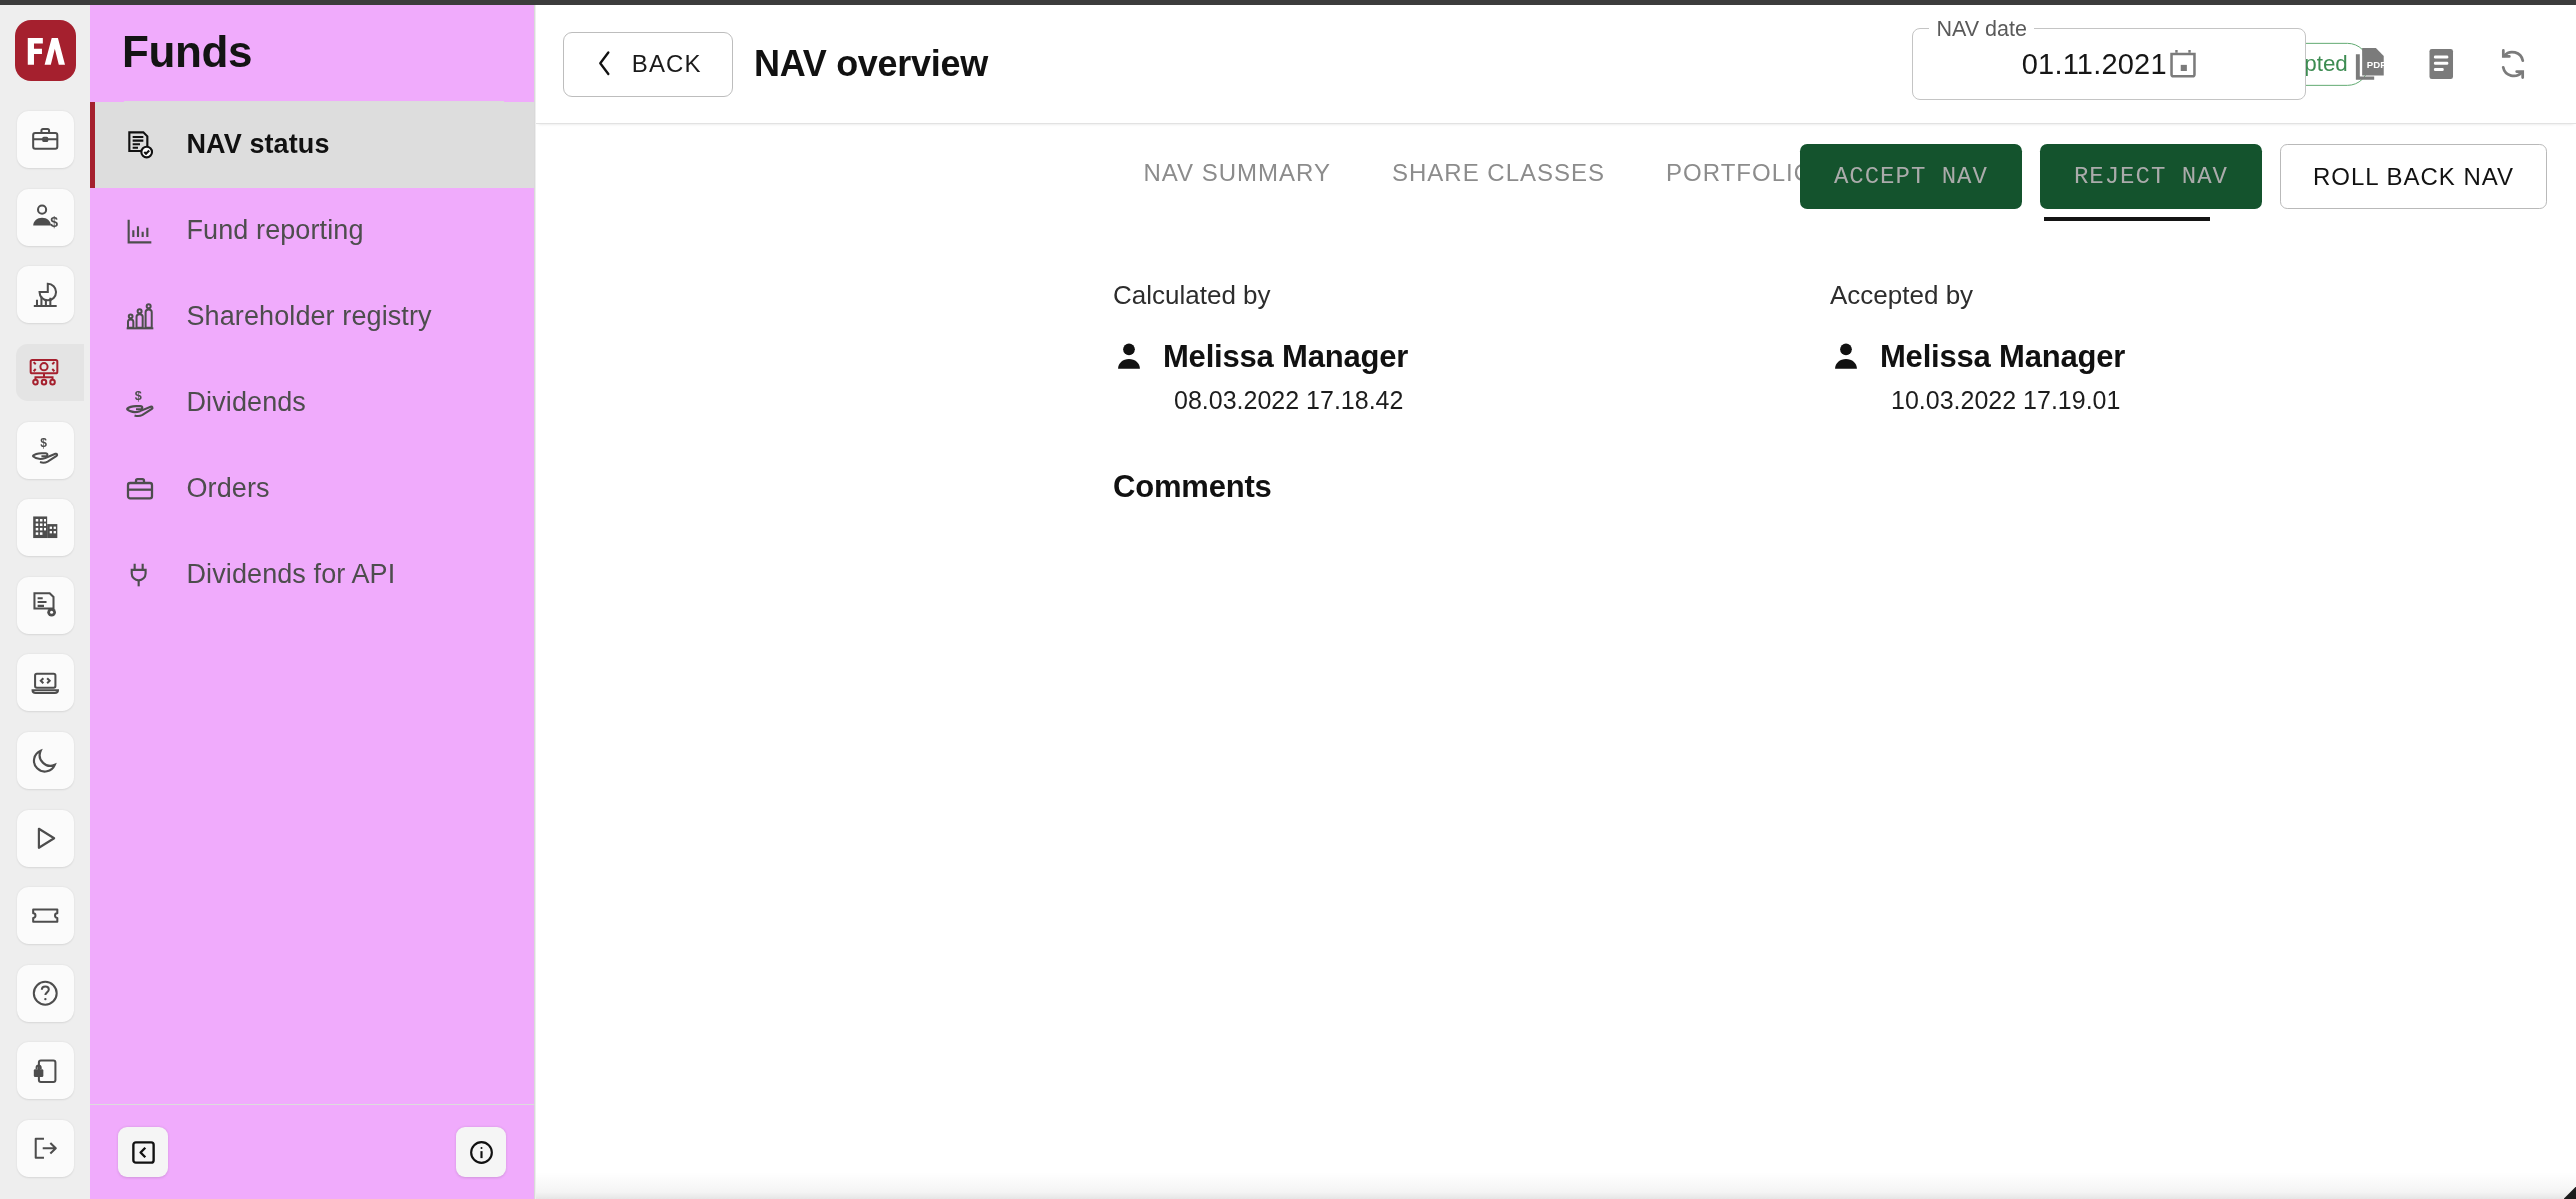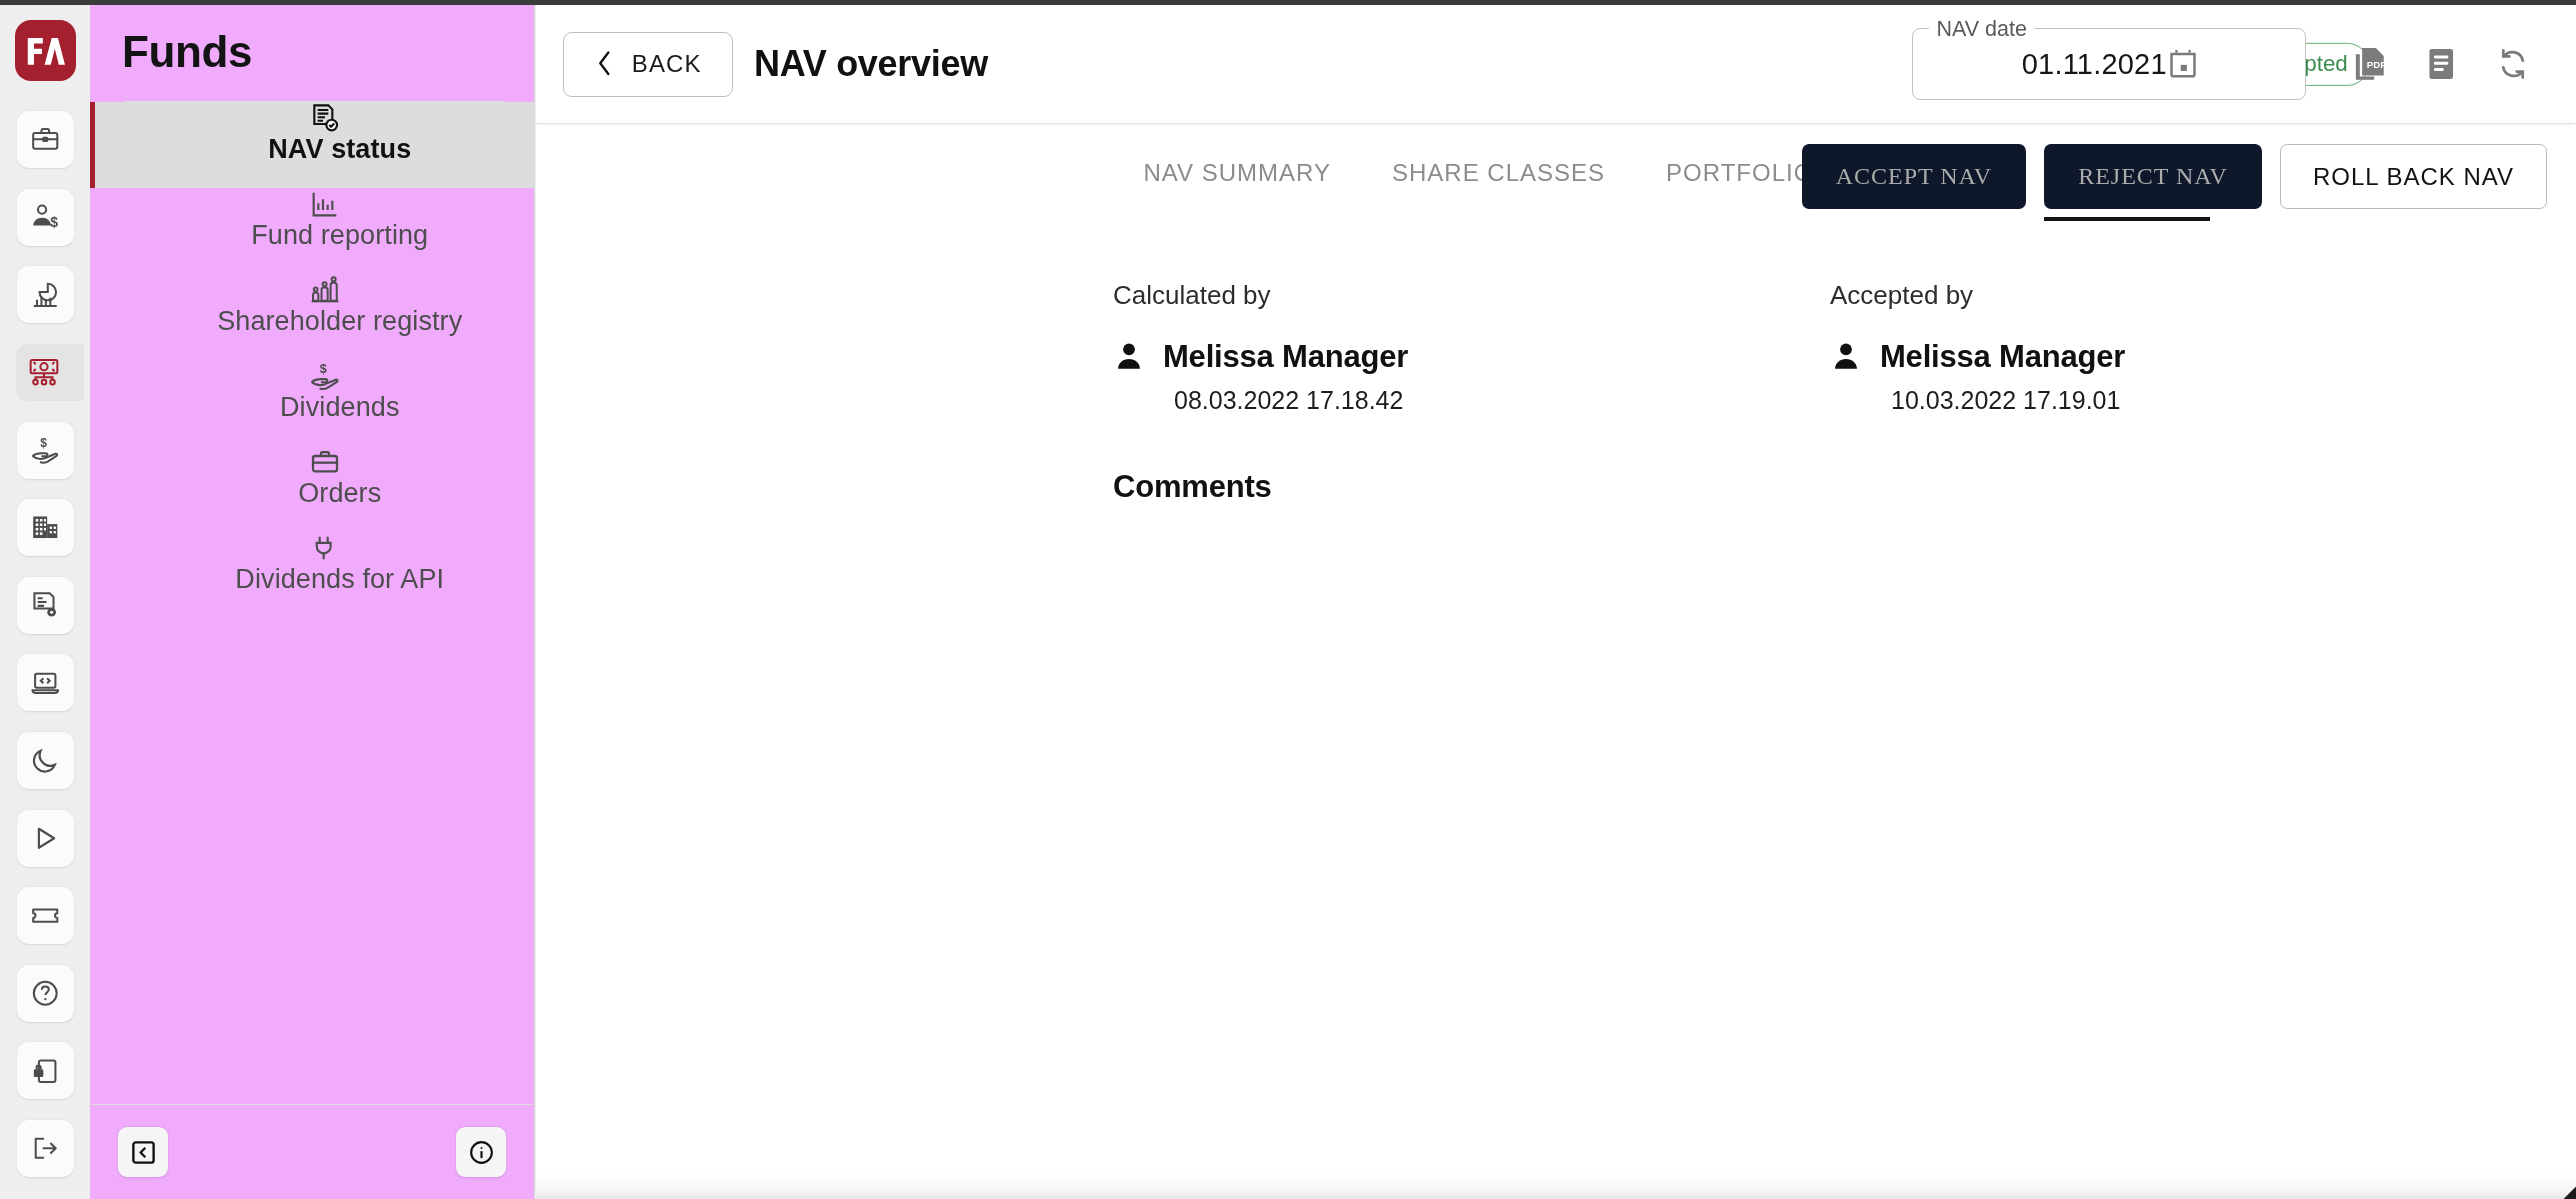--- a/index.html
+++ b/index.html
@@ -82,21 +82,20 @@
     height: 0.9px; background: #dcdcdc;
     margin: 24px 30.5px 0 34px;
   }
   .nav-list { margin-top: 0; }
   .nav-item {
     position: relative;
     height: 86px;
     display: flex; align-items: center;
     padding-left: 34px;
     cursor: pointer;
-    flex-direction: column;
   }
   .nav-item.active { background: #dddddd; }
   .nav-item.active::before {
     content: ""; position: absolute;
     left: 0; top: 0; bottom: 0; width: 5.4px;
     background: #a5202e;
   }
   .nav-ico {
     width: 41px; flex: none;
     display: flex; align-items: center; justify-content: flex-start;
@@ -242,26 +241,26 @@
     content: ""; position: absolute;
     left: 0; right: 0; bottom: 0; height: 4.5px;
     background: #141414;
   }
   .tab-actions {
     position: absolute; right: 29px; top: 20px;
     display: flex; align-items: center; gap: 18px;
   }
   .btn-disabled {
     height: 65px; padding: 0 34px;
-    background: #0f172a;
+    background: #14532d;
     border: none; border-radius: 7.2px;
     color: #ababab; font-size: 24px; letter-spacing: 1px;
     display: flex; align-items: center; justify-content: center;
     cursor: default; white-space: nowrap;
-    font-family: Liberation Serif, serif;
+    font-family: Liberation Mono, monospace;
   }
   .btn-outline {
     height: 65px; padding: 0 32px;
     background: #fff;
     border: 0.9px solid #b9b9b9; border-radius: 7.2px;
     color: #121212; font-size: 24px; letter-spacing: 1px;
     display: flex; align-items: center; justify-content: center;
     cursor: pointer; white-space: nowrap;
     font-family: "Liberation Sans", sans-serif;
   }

